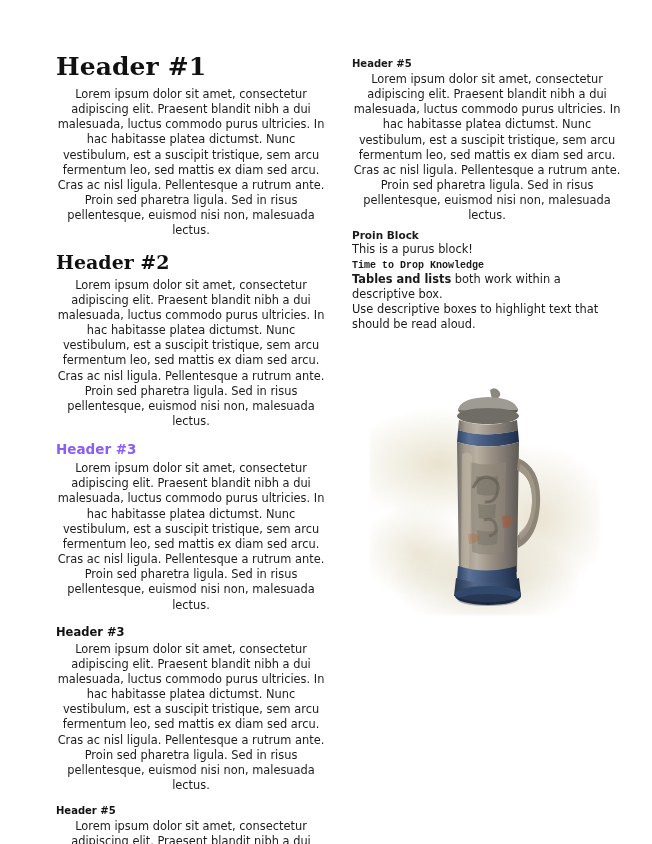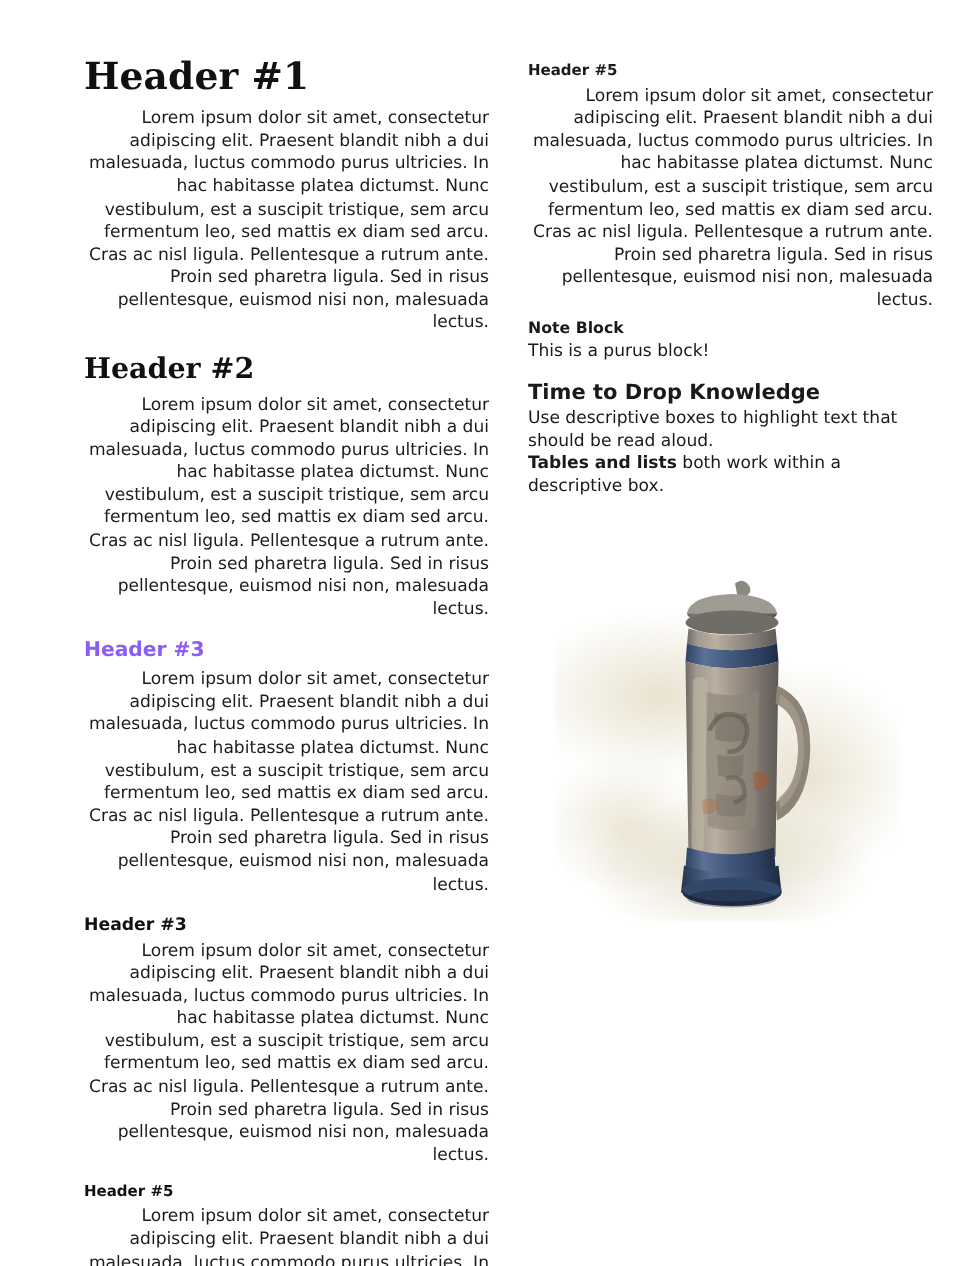--- a/index.html
+++ b/index.html
@@ -14,21 +14,21 @@
     color: #1a1a1a;
     position: relative;
     overflow: hidden;
   }
   .page {
     position: absolute;
     left: 0; top: 0;
     width: 652px;
     height: 844px;
     box-sizing: border-box;
-    padding: 36px 40px 30px 56px;
+    padding: 52px 40px 30px 56px;
   }
   .columns {
     display: flex;
     gap: 26px;
     align-items: flex-start;
   }
   .col {
     width: 270px;
     flex: 0 0 270px;
   }
@@ -70,42 +70,43 @@
     font-size: 10px;
     font-weight: bold;
     margin: 12px 0 3px 0;
     color: #111;
   }
   p.body {
     font-size: 11.4px;
     line-height: 1.33;
     margin: 0 0 2px 0;
     color: #1c1c1c;
-    text-align: right;
+    text-align: center;
   }
   .right-h5 {
     font-size: 10px;
     font-weight: bold;
     margin: 0 0 3px 0;
     font-family: "DejaVu Sans", sans-serif;
   }
   .note-title {
     font-size: 10.5px;
     font-weight: bold;
     margin: 5px 0 0 0;
   }
   .note-line {
     font-size: 11.4px;
     line-height: 1.33;
     margin: 1px 0 0 0;
   }
   .drop-title {
-    font-size: 14px;
-    font-weight: bold;
-    margin: 13px 0 1px 0;
+    font-size: 10px;
+    font-weight: bold;
+    margin: 3px 0 1px 0;
+    font-family: Liberation Mono, monospace;
   }
   .desc-line {
     font-size: 11.4px;
     line-height: 1.33;
     margin: 0;
   }
   .desc-line b { font-weight: bold; }
 
   
   .illustration {
@@ -158,26 +159,26 @@
       <h5 class="h5">Header #5</h5>
       <p class="body">Lorem ipsum dolor sit amet, consectetur adipiscing elit. Praesent blandit nibh a dui malesuada, luctus commodo purus ultricies. In hac habitasse platea dictumst. Nunc vestibulum, est a suscipit tristique, sem arcu fermentum leo, sed mattis ex diam sed arcu. Cras ac nisl ligula. Pellentesque a rutrum ante. Proin sed pharetra ligula. Sed in risus pellentesque, euismod nisi non, malesuada lectus.</p>
 
     </div>
 
     <div class="col col-right">
 
       <div class="right-h5">Header #5</div>
       <p class="body">Lorem ipsum dolor sit amet, consectetur adipiscing elit. Praesent blandit nibh a dui malesuada, luctus commodo purus ultricies. In hac habitasse platea dictumst. Nunc vestibulum, est a suscipit tristique, sem arcu fermentum leo, sed mattis ex diam sed arcu. Cras ac nisl ligula. Pellentesque a rutrum ante. Proin sed pharetra ligula. Sed in risus pellentesque, euismod nisi non, malesuada lectus.</p>
 
-      <div class="note-title">Note Block</div>
+      <div class="note-title">Proin Block</div>
       <p class="note-line">This is a purus block!</p>
 
       <div class="drop-title">Time to Drop Knowledge</div>
+      <p class="desc-line"><b>Tables and lists</b><span> both work within a descriptive box.</span></p>
       <p class="desc-line">Use descriptive boxes to highlight text that should be read aloud.</p>
-      <p class="desc-line"><b>Tables and lists</b><span> both work within a descriptive box.</span></p>
 
       <div class="illustration">
         <div class="splat"></div>
         <svg class="stein" viewBox="0 0 120 240">
           <defs>
             <linearGradient id="bodyGrad" x1="0" y1="0" x2="1" y2="0">
               <stop offset="0%" stop-color="#6d6a66"></stop>
               <stop offset="12%" stop-color="#a39a8e"></stop>
               <stop offset="32%" stop-color="#b9b0a2"></stop>
               <stop offset="55%" stop-color="#9a9084"></stop>

